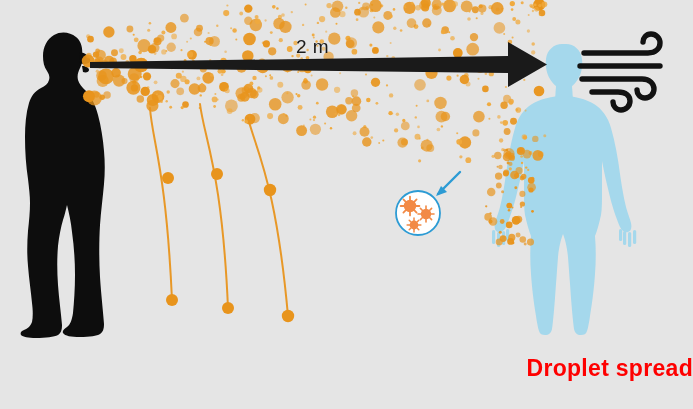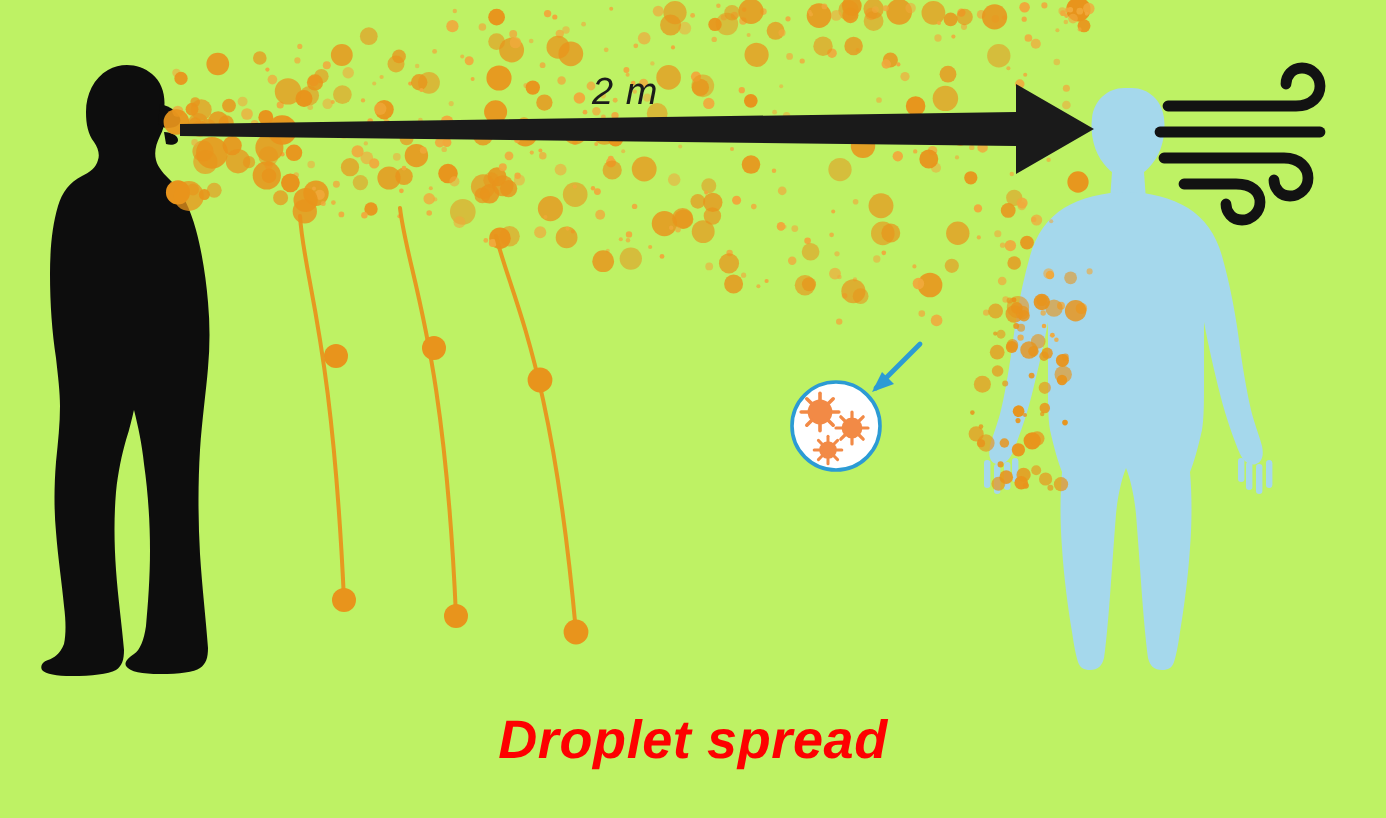--- a/index.html
+++ b/index.html
@@ -1,22 +1,21 @@
 <!DOCTYPE html>
 <html><head>
 <meta charset="utf-8">
 <style>
   html,body{margin:0;padding:0;background:#ffffff;}
   body{font-family:"Liberation Sans", sans-serif;}
   #stage{
     position:relative;
     width:693px;height:409px;
-    background:#bef264;
+    background:#e5e5e5;
     overflow:hidden;
-    font-style:italic;
   }
   .layer{position:absolute;left:0;top:0;width:693px;height:409px;}
   svg.layer{display:block;}
   #droplet-cloud, #trajectory-group{pointer-events:none;}
 
   #distance-label{
     position:absolute;
     left:296px;top:36px;
     font-family:"Liberation Sans", sans-serif;
     font-size:19px;
@@ -34,24 +33,24 @@
     font-size:13.4px;
     line-height:18.6px;
     color:#161616;
   }
   #caption-block div{white-space:nowrap;}
 
   #title{
     position:absolute;
     left:0;top:355px;
     width:693px;
-    text-align:center;
+    text-align:right;
     font-family:"Liberation Sans", sans-serif;
     font-weight:bold;
-    font-size:27px;
+    font-size:23px;
     color:#FE0000;
     letter-spacing:0.3px;
   }
 </style>
 </head>
 <body>
 
 <div id="stage">
 
   <svg class="layer" id="figures-layer" viewBox="0 0 693 409">

